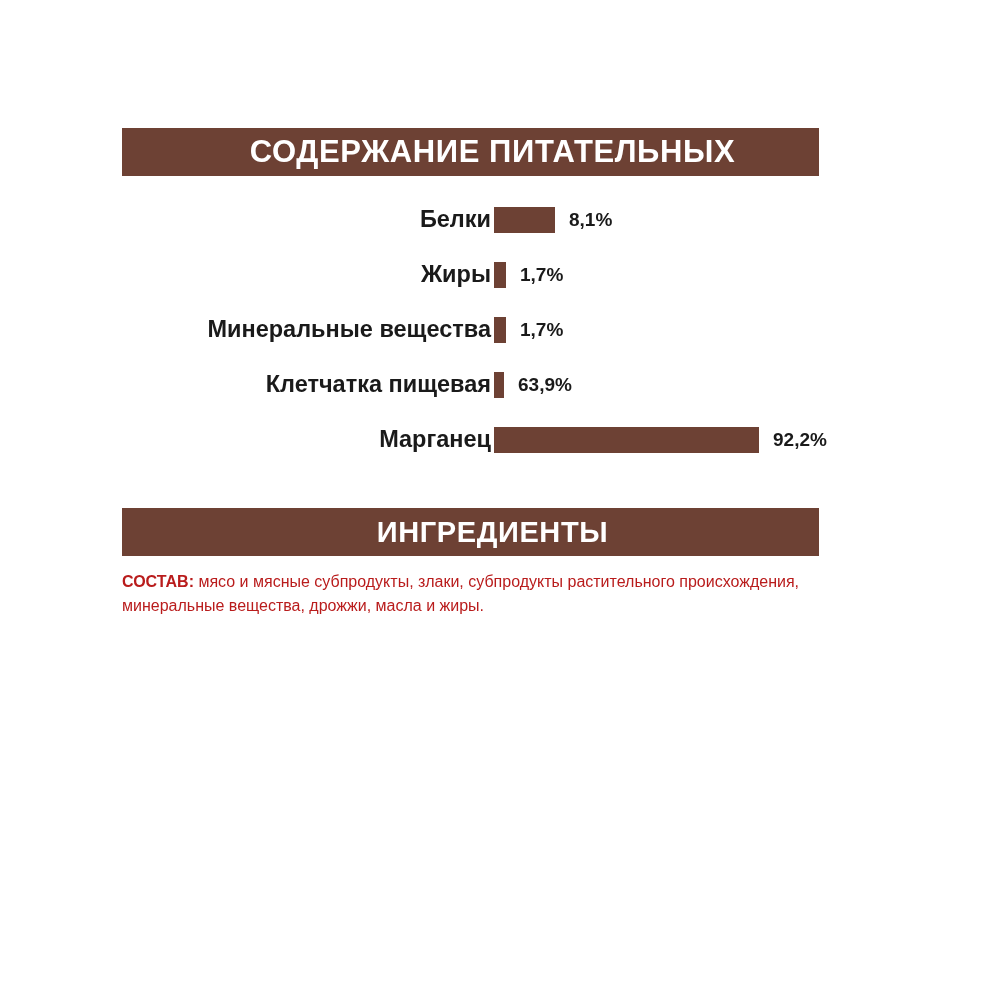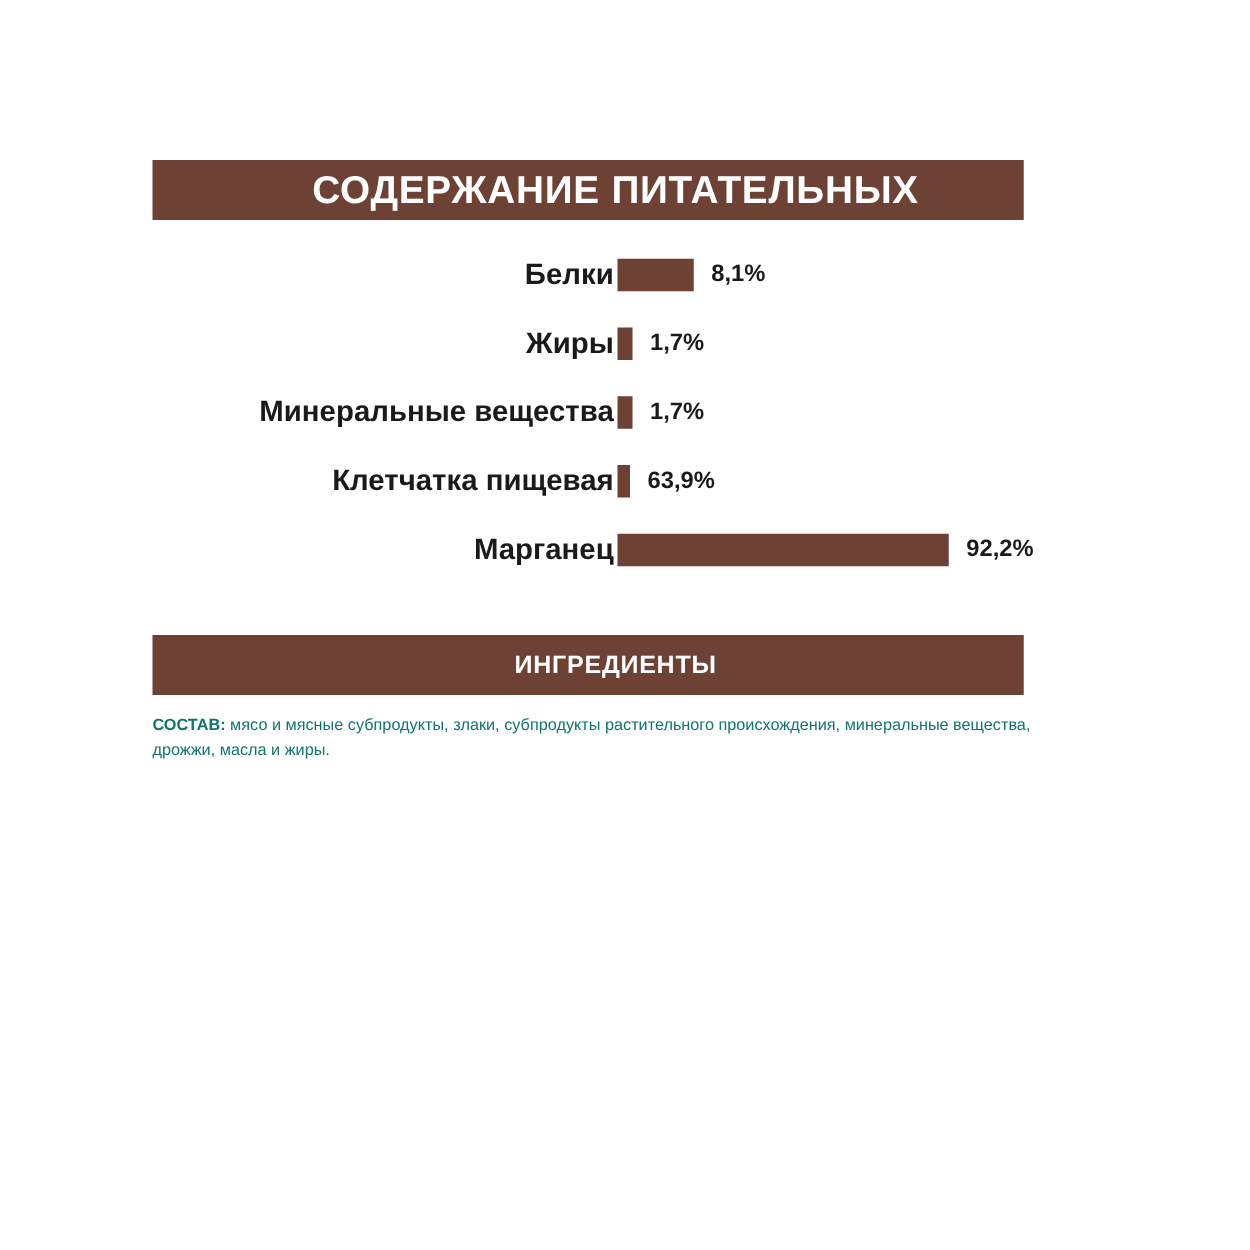--- a/index.html
+++ b/index.html
@@ -39,21 +39,21 @@
     height: 48px;
     line-height: 48px;
     font-size: 31px;
     font-weight: bold;
     letter-spacing: 0.6px;
   }
   #ingredients-banner {
     top: 508px;
     height: 48px;
     line-height: 48px;
-    font-size: 20px;
+    font-size: 29px;
     font-weight: bold;
     letter-spacing: 0.6px;
   }
 
   
   .chart {
     position: absolute;
     left: 122px;
     top: 192px;
     width: 756px;
@@ -87,23 +87,23 @@
     padding-left: 14px;
     white-space: nowrap;
   }
 
   
   .ingredients-text {
     position: absolute;
     left: 122px;
     top: 570px;
     width: 752px;
-    font-size: 13px;
+    font-size: 16px;
     line-height: 1.52;
-    color: #0f766e;
+    color: #b91c1c;
     text-align: left;
   }
   .ingredients-text p {
     margin: 0 0 2px 0;
   }
   .ingredients-text b {
     font-weight: bold;
   }
 </style>
 </head>

